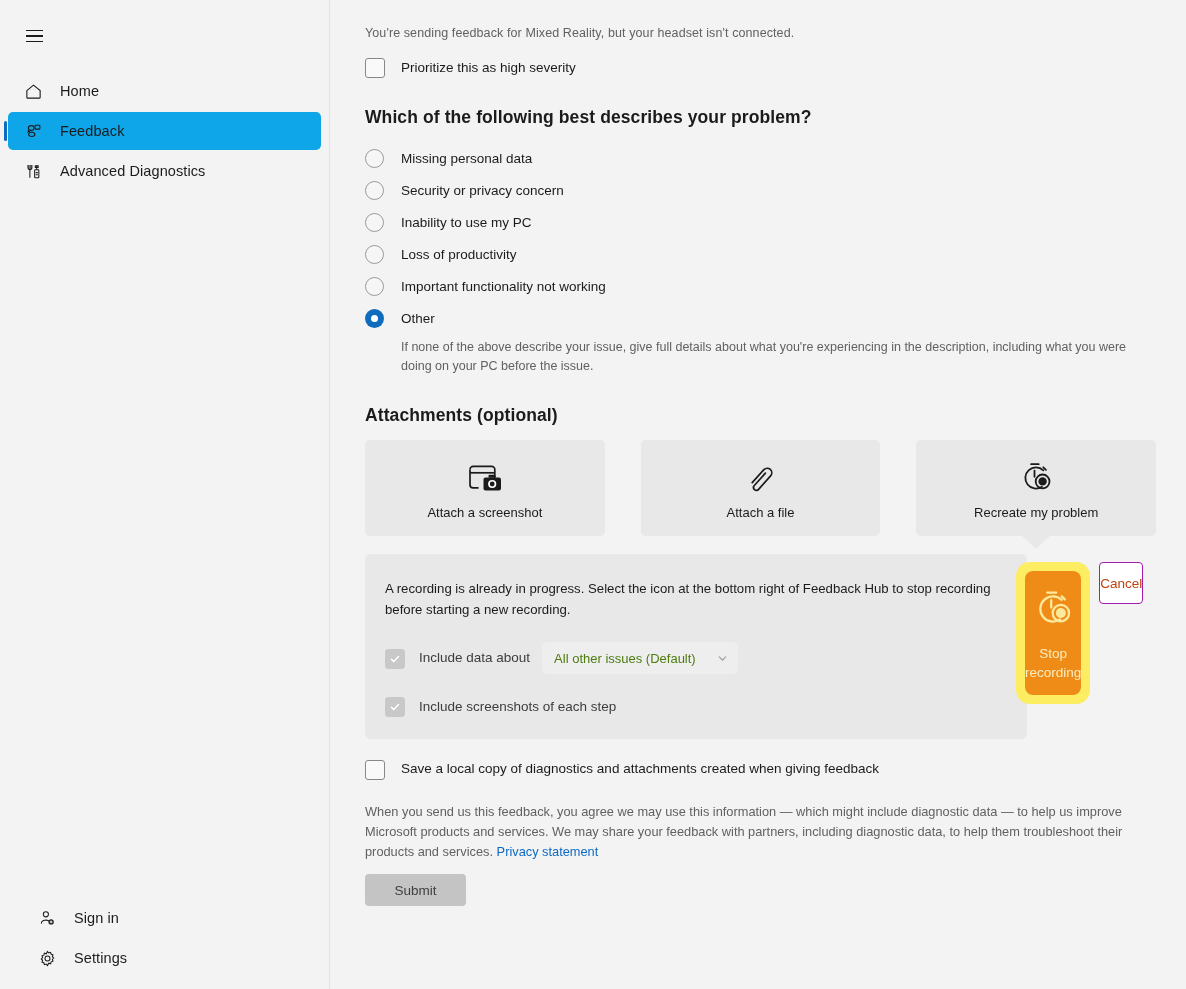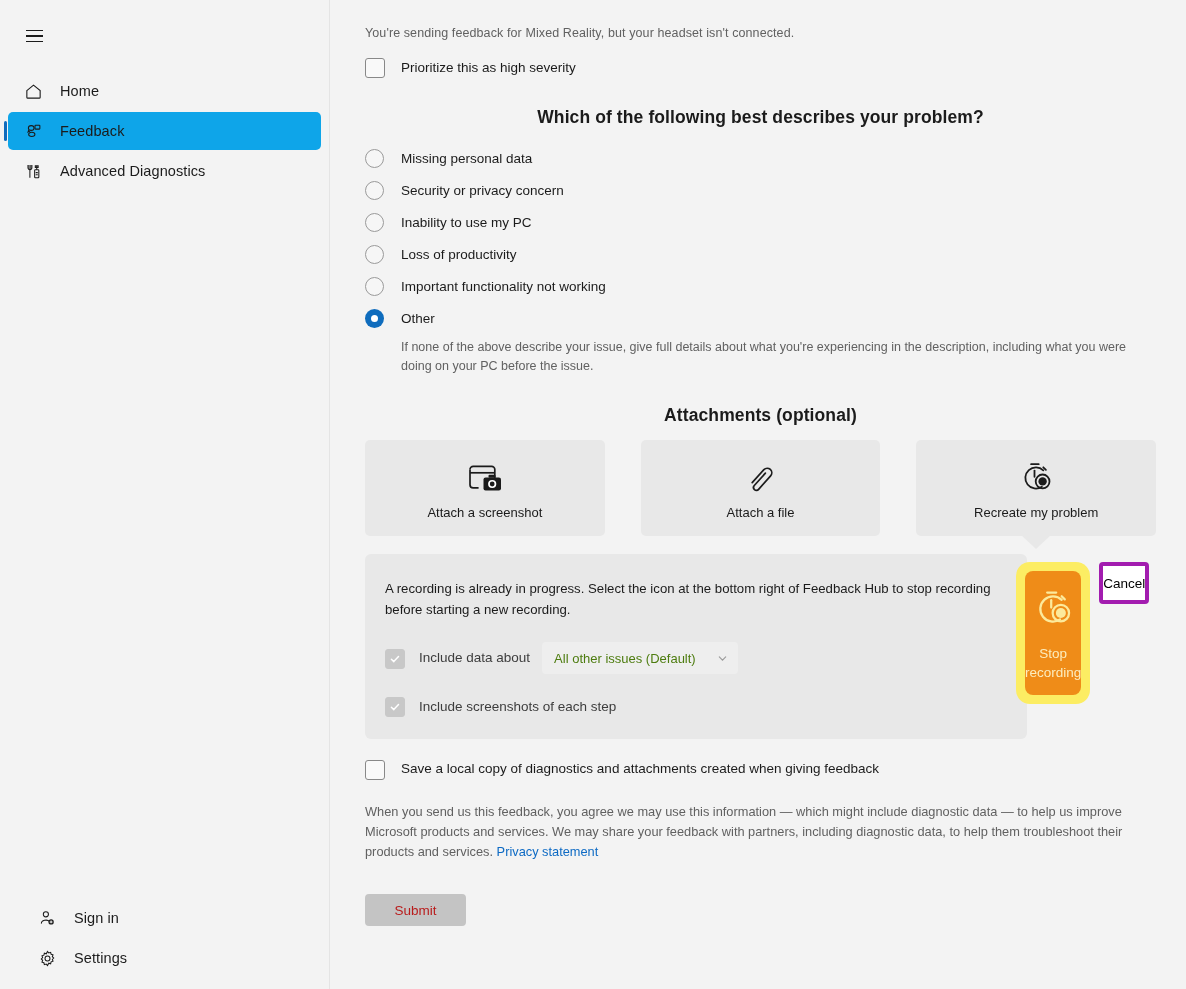--- a/index.html
+++ b/index.html
@@ -71,21 +71,21 @@
   }
   .checkbox.checked-disabled {
     background: #c8c8c8; border-color: #c8c8c8;
     display:flex; align-items:center; justify-content:center;
   }
   .checkbox.checked-disabled svg { display:block; }
   .cb-label { font-size: 13.5px; margin-left: 16px; color: #1b1b1b; line-height: 20px; }
 
   h2.section {
     font-size: 17.5px; font-weight: bold; color: #1b1b1b;
-    margin: 29px 0 14px 0; letter-spacing: .1px; text-align: center;
+    margin: 29px 0 14px 0; letter-spacing: .1px;
   }
 
   .radio-row { display: flex; align-items: center; height: 32px; }
   .radio {
     width: 19px; height: 19px; border-radius: 50%;
     border: 1.4px solid #9a9a9a; background: #f6f6f6; flex: 0 0 19px;
     cursor: pointer;
   }
   .radio.selected {
     border: none; background: #0f6cbd;
@@ -150,36 +150,36 @@
     background: #ef8c18; border-radius: 8px;
     height: 124px; width: 100%;
     display: flex; flex-direction: column; align-items: center; justify-content: center;
     cursor: pointer;
   }
   .stop-label {
     color: #fcedbe; font-size: 13.5px; text-align: center; line-height: 19px; margin-top: 7px;
   }
   .cancel-btn {
     margin: 0 9px; height: 42px; background: #ffffff;
-    border: 4px solid #a21caf; border-radius: 4px;
+    border: 1px solid #a21caf; border-radius: 4px;
     display: flex; align-items: center; justify-content: center;
-    font-size: 13.5px; color: #000000; cursor: pointer;
+    font-size: 13.5px; color: #c2410c; cursor: pointer;
   }
 
   
   .save-row { margin-top: 20px; display:flex; align-items: flex-start; }
   .legal {
     margin-top: 22px; font-size: 12.8px; color: #616161; line-height: 20px;
     max-width: 768px;
   }
   .legal a { color: #0d6ac4; text-decoration: none; }
   .submit-btn {
-    margin-top: 32px; width: 101px; height: 32px;
+    margin-top: 12px; width: 101px; height: 32px;
     background: #c4c4c4; border: none; border-radius: 4px;
-    color: #b91c1c; font-size: 13.5px; font-family: "Liberation Sans", sans-serif;
+    color: #404040; font-size: 13.5px; font-family: "Liberation Sans", sans-serif;
     cursor: default;
   }
 </style>
 </head>
 <body>
 
 <div id="app">
 
   <div class="sidebar">
 

